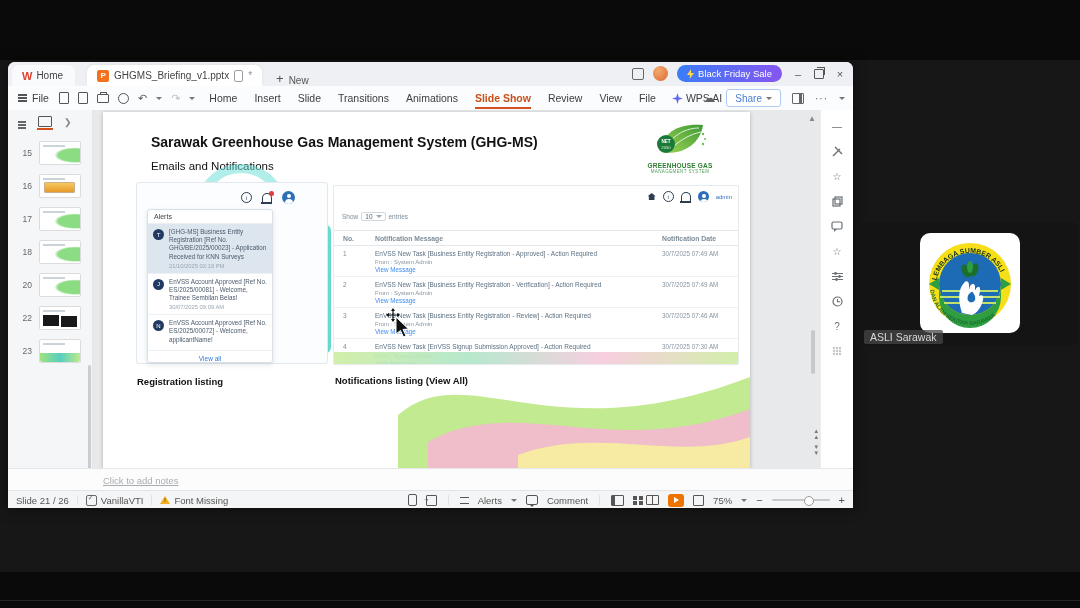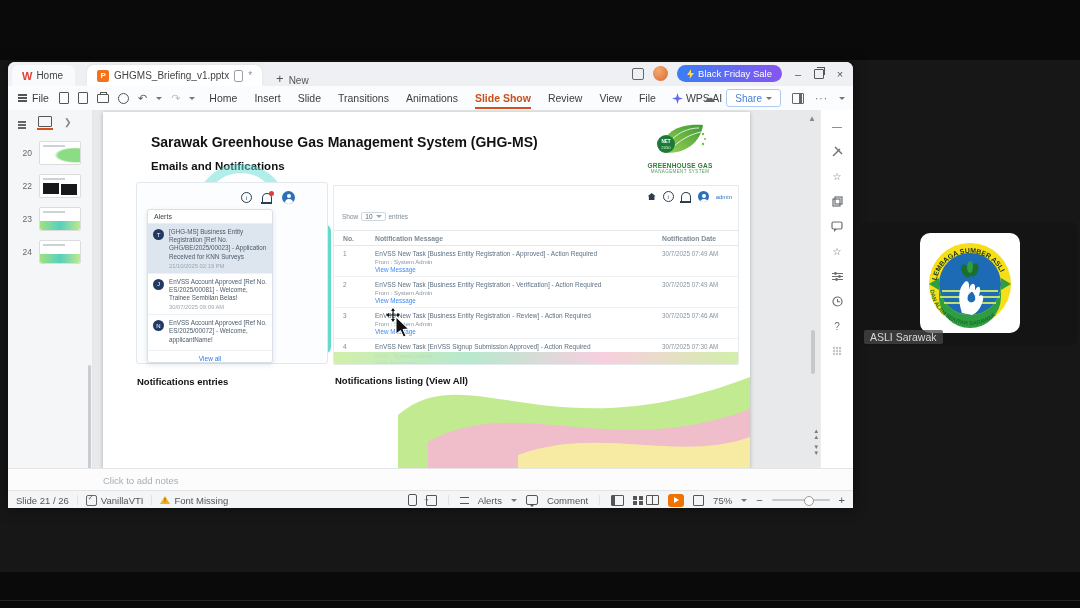--- a/index.html
+++ b/index.html
@@ -83,21 +83,21 @@
   
   .editarea{position:absolute;left:85px;top:48px;width:727px;height:358px;background:#e7e9eb;}
   .slide{position:absolute;left:10px;top:2px;width:647px;height:356px;background:#fff;box-shadow:0 1px 4px rgba(0,0,0,.25);overflow:hidden;}
   .edit-scroll-up{position:absolute;right:4px;top:4px;color:#888;font-size:8px;}
   .edit-scroll{position:absolute;right:5px;top:220px;width:4px;height:44px;background:#c8c8c8;border-radius:2px;}
   .navbtns{position:absolute;right:2px;bottom:12px;display:flex;flex-direction:column;gap:4px;align-items:center;color:#777;}
   .navbtns .c{font-size:7px;line-height:6px;}
 
   
   .s-title{position:absolute;left:48px;top:22px;font-size:14px;font-weight:800;color:#111;font-family:"Liberation Sans",sans-serif;}
-  .s-sub{position:absolute;left:48px;top:48px;font-size:11.5px;font-weight:700;color:#111;}
+  .s-sub{position:absolute;left:48px;top:48px;font-size:11.5px;font-weight:400;color:#111;}
   .s-caption{position:absolute;font-size:9.5px;font-weight:800;color:#111;}
   .decoring{position:absolute;left:92px;top:52px;width:74px;height:74px;border-radius:50%;border:9px solid rgba(99,222,212,.5);z-index:1;}
   .tealbar{position:absolute;left:198px;top:112px;width:30px;height:130px;background:#4ad2c6;border-radius:7px;z-index:1;opacity:.85;}
   .wavesvg{position:absolute;left:295px;top:225px;width:352px;height:131px;z-index:1;}
 
   
   .shotL{position:absolute;left:33px;top:70px;width:190px;height:180px;background:#fbfdfe;border:1px solid #e2e8ee;border-radius:3px;z-index:2;}
   .shotL-icons{position:absolute;right:32px;top:8px;display:flex;align-items:center;gap:10px;}
   .ic-info{width:9px;height:9px;border-radius:50%;border:1.2px solid #2c3e50;color:#2c3e50;font-size:6px;display:flex;align-items:center;justify-content:center;}
   .ic-bell{width:8px;height:8px;border:1.2px solid #2c3e50;border-bottom:none;border-radius:5px 5px 0 0;position:relative;}
@@ -134,21 +134,21 @@
   .m3{font-size:6.3px;color:#3f8cf3;margin-top:1px;}
   .shotR-wave{position:absolute;left:0;bottom:-2px;width:100%;height:14px;background:linear-gradient(90deg,#cdeda0,#aee6c8,#f7c9dc,#cdeda0);opacity:.9;}
 
   
   .ghglogo{position:absolute;right:34px;top:8px;width:72px;text-align:center;z-index:2;}
   .ghgl1{font-size:6.5px;font-weight:700;color:#2e7d32;letter-spacing:.2px;}
   .ghgl2{font-size:4.5px;color:#57a05c;letter-spacing:.4px;}
 
   
   .notesbar{position:absolute;left:0;top:406px;width:100%;height:22px;background:#fcfcfc;border-top:1px solid #e4e6e8;display:flex;align-items:center;}
-  .notesph{font-size:9.5px;color:#a9adb2;margin-left:95px;}
+  .notesph{font-size:9.5px;color:#a9adb2;margin-left:95px;text-decoration:underline;}
   .statusbar{position:absolute;left:0;top:428px;width:100%;height:18px;background:#f4f5f6;border-top:1px solid #e2e4e6;display:flex;align-items:center;font-size:9.5px;color:#555;}
   .sb-sep{width:1px;height:10px;background:#dfe1e3;margin:0 8px;}
   .ic-spell{width:9px;height:9px;border:1.1px solid #666;border-radius:2px;position:relative;margin-right:4px;}
   .ic-spell::after{content:'✓';position:absolute;left:1px;top:-2px;font-size:7px;color:#666;}
   .ic-warn{width:0;height:0;border-left:5px solid transparent;border-right:5px solid transparent;border-bottom:8px solid #f2b01e;position:relative;margin-right:4px;}
   .ic-warn::after{content:'!';position:absolute;left:-1.5px;top:1px;font-size:6px;color:#7a5200;font-weight:700;}
   .sb-right{position:absolute;right:8px;top:0;height:18px;display:flex;align-items:center;gap:9px;}
   .ic-phone{width:7px;height:10px;border:1.1px solid #555;border-radius:2px;}
   .ic-export{width:9px;height:9px;border:1.1px solid #555;border-radius:1px;position:relative;}
   .ic-export::after{content:'→';position:absolute;left:-4px;top:-1px;font-size:7px;color:#555;}
@@ -276,45 +276,57 @@
     </div>
 
     <div class="spanel">
       <div class="spanel-head">
         <span class="ic-outline"></span>
         <span class="ic-slideview on"></span>
         <span class="chev">❯</span>
       </div>
       <div class="thumbs">
 
-
-
-
+          <div class="thwrap">
+            <span class="thnum">15</span>
+            <span class="th green"></span>
+          </div>
+
+          <div class="thwrap">
+            <span class="thnum">16</span>
+            <span class="th orange"></span>
+          </div>
+
+          <div class="thwrap">
+            <span class="thnum">17</span>
+            <span class="th green"></span>
+          </div>
+
+          <div class="thwrap">
+            <span class="thnum">18</span>
+            <span class="th green"></span>
+          </div>
 
 
           <div class="thwrap">
             <span class="thnum">20</span>
             <span class="th green"></span>
           </div>
 
 
           <div class="thwrap">
             <span class="thnum">22</span>
             <span class="th dark"></span>
           </div>
 
           <div class="thwrap">
             <span class="thnum">23</span>
             <span class="th wave"></span>
           </div>
 
-          <div class="thwrap">
-            <span class="thnum">24</span>
-            <span class="th wave"></span>
-          </div>
         </div>
 
       <div class="spanel-scroll"></div>
     </div>
 
     <div class="editarea">
       <div class="slide">
 
         <div class="decoring"></div>
         <div class="tealbar"></div>
@@ -450,21 +462,21 @@
                     <span class="m3" style="display:block;">View Message</span>
                   </span>
                   <span class="c-date">30/7/2025 07:30 AM</span>
                 </div>
 
               </div>
           </div>
           <div class="shotR-wave"></div>
         </div>
 
-        <div class="s-caption" style="left:34px;top:264px;">Notifications entries</div>
+        <div class="s-caption" style="left:34px;top:264px;">Registration listing</div>
         <div class="s-caption" style="left:232px;top:263px;">Notifications listing (View All)</div>
       </div>
 
       <span class="edit-scroll-up">▲</span>
       <div class="edit-scroll"></div>
       <div class="navbtns">
         <span class="c">▴<br>▴</span>
         <span class="c">▾<br>▾</span>
       </div>
     </div>

